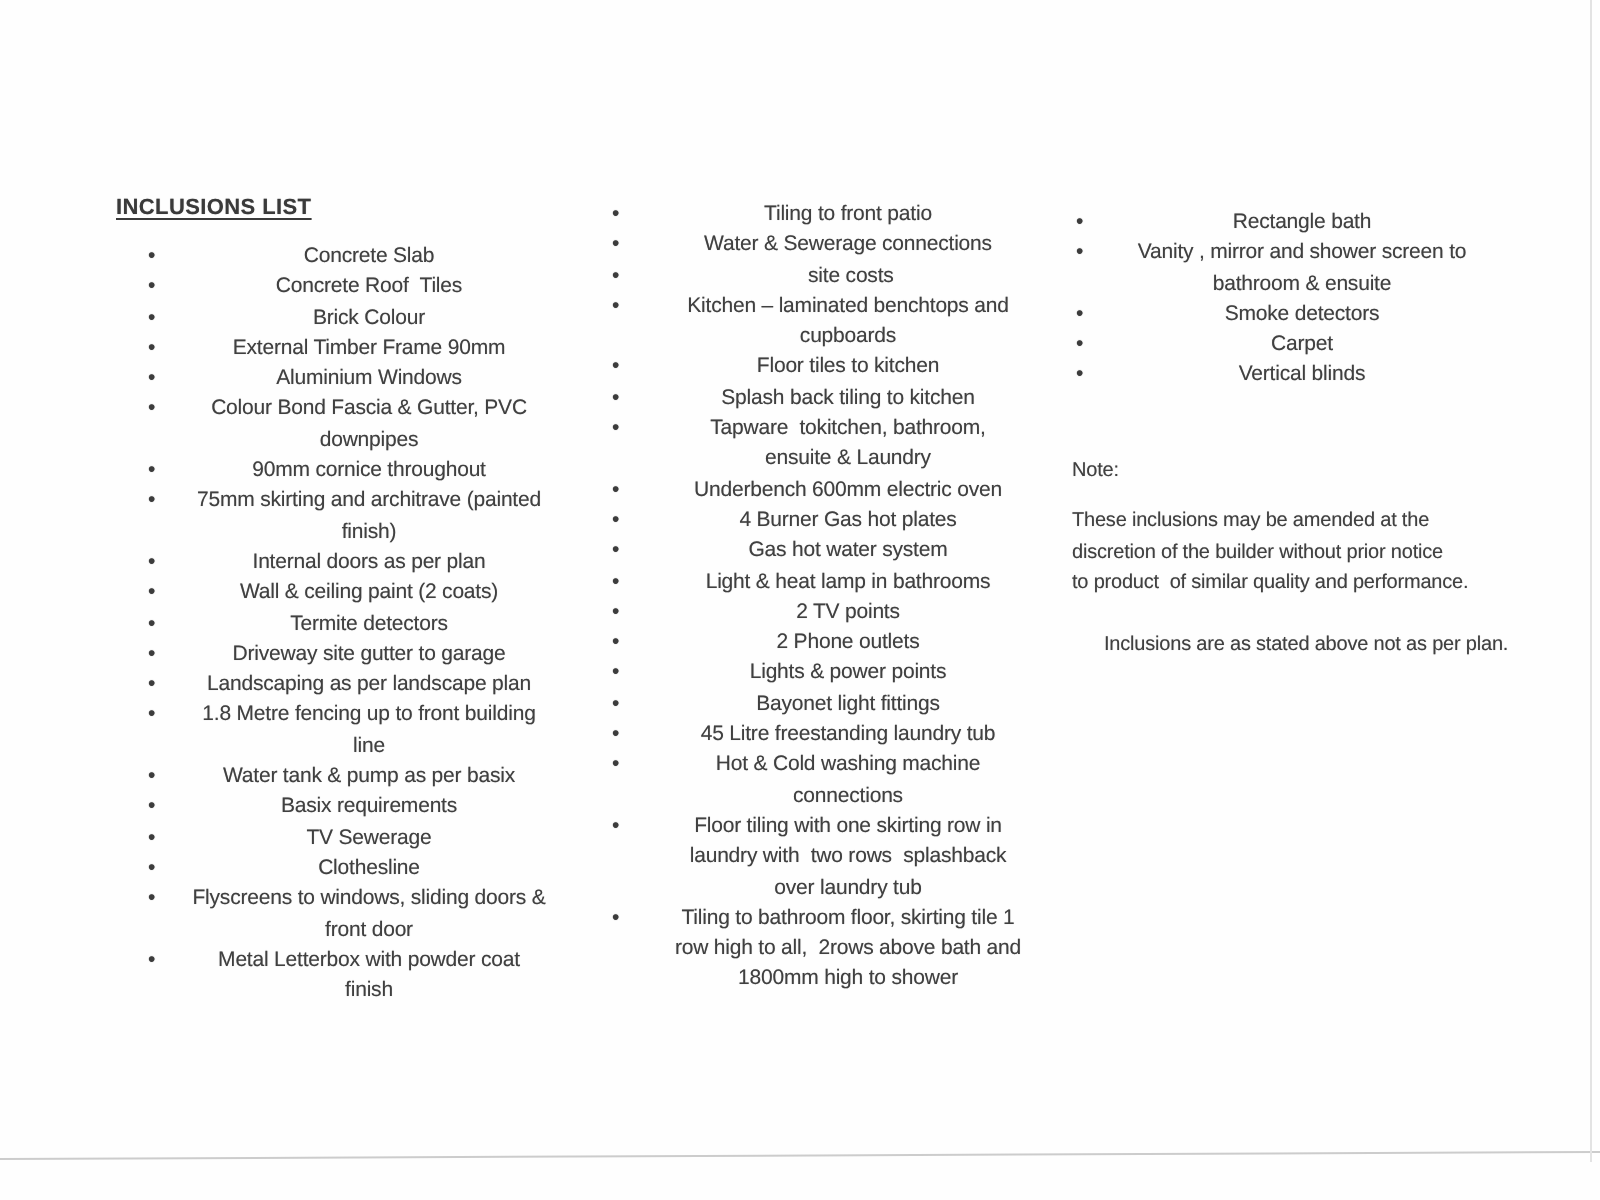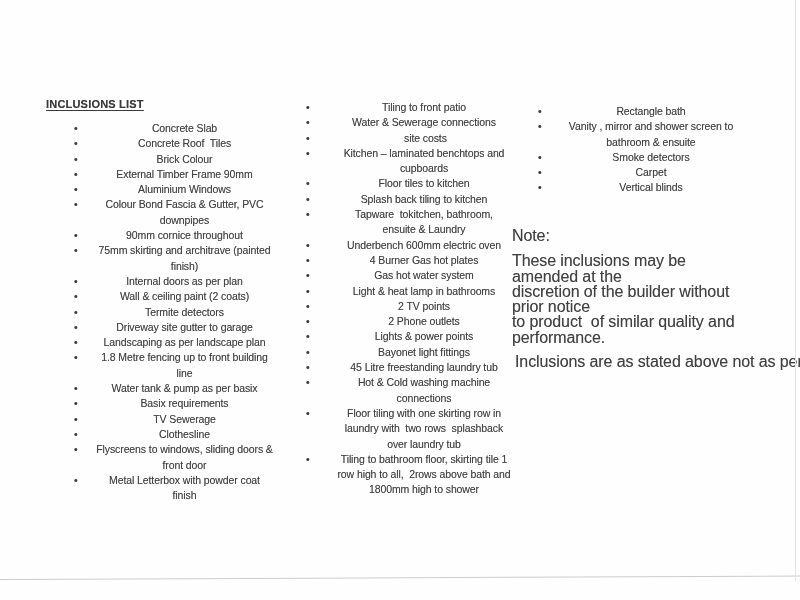--- a/index.html
+++ b/index.html
@@ -11,21 +11,21 @@
     position: relative;
     width: 800px;
     height: 600px;
     background: #fefefe;
     overflow: hidden;
     font-family: "Liberation Sans", sans-serif;
     color: #404040;
   }
   .doc-title {
     position: absolute;
-    left: 46px;
+    left: 58px;
     top: 98px;
     font-size: 11px;
     font-weight: bold;
     letter-spacing: 0.2px;
     color: #3a3a3a;
     text-decoration: underline;
     text-underline-offset: 2px;
     text-shadow: 0 0 0.4px rgba(58,58,58,0.55);
   }
   ul.inclusions {
@@ -51,38 +51,38 @@
     flex: 1 1 auto;
     white-space: pre-wrap;
     text-shadow: 0 0 0.4px rgba(64,64,64,0.45);
     text-align: center;
   }
   .col-1 { left: 74px;  top: 121px; width: 205px; }
   .col-2 { left: 306px; top: 100px; width: 220px; }
   .col-3 { left: 538px; top: 104px; width: 210px; }
   .note-block {
     position: absolute;
-    left: 512px;
+    left: 536px;
     top: 228px;
     width: 240px;
-    font-size: 16px;
+    font-size: 10px;
     line-height: 15.3px;
     letter-spacing: -0.1px;
   }
   .note-label {
     margin: 0 0 10px 0;
     text-shadow: 0 0 0.4px rgba(64,64,64,0.45);
   }
   .note-body {
     margin: 4px 0 9px 0;
     white-space: pre-wrap;
     text-shadow: 0 0 0.4px rgba(64,64,64,0.45);
   }
   .note-footer {
-    margin: 3px;
+    margin: 16px;
     white-space: nowrap;
     text-shadow: 0 0 0.4px rgba(64,64,64,0.45);
   }
   .edge-line-bottom {
     position: absolute;
     left: 0;
     top: 579px;
     width: 810px;
     height: 1px;
     background: #cccccc;

